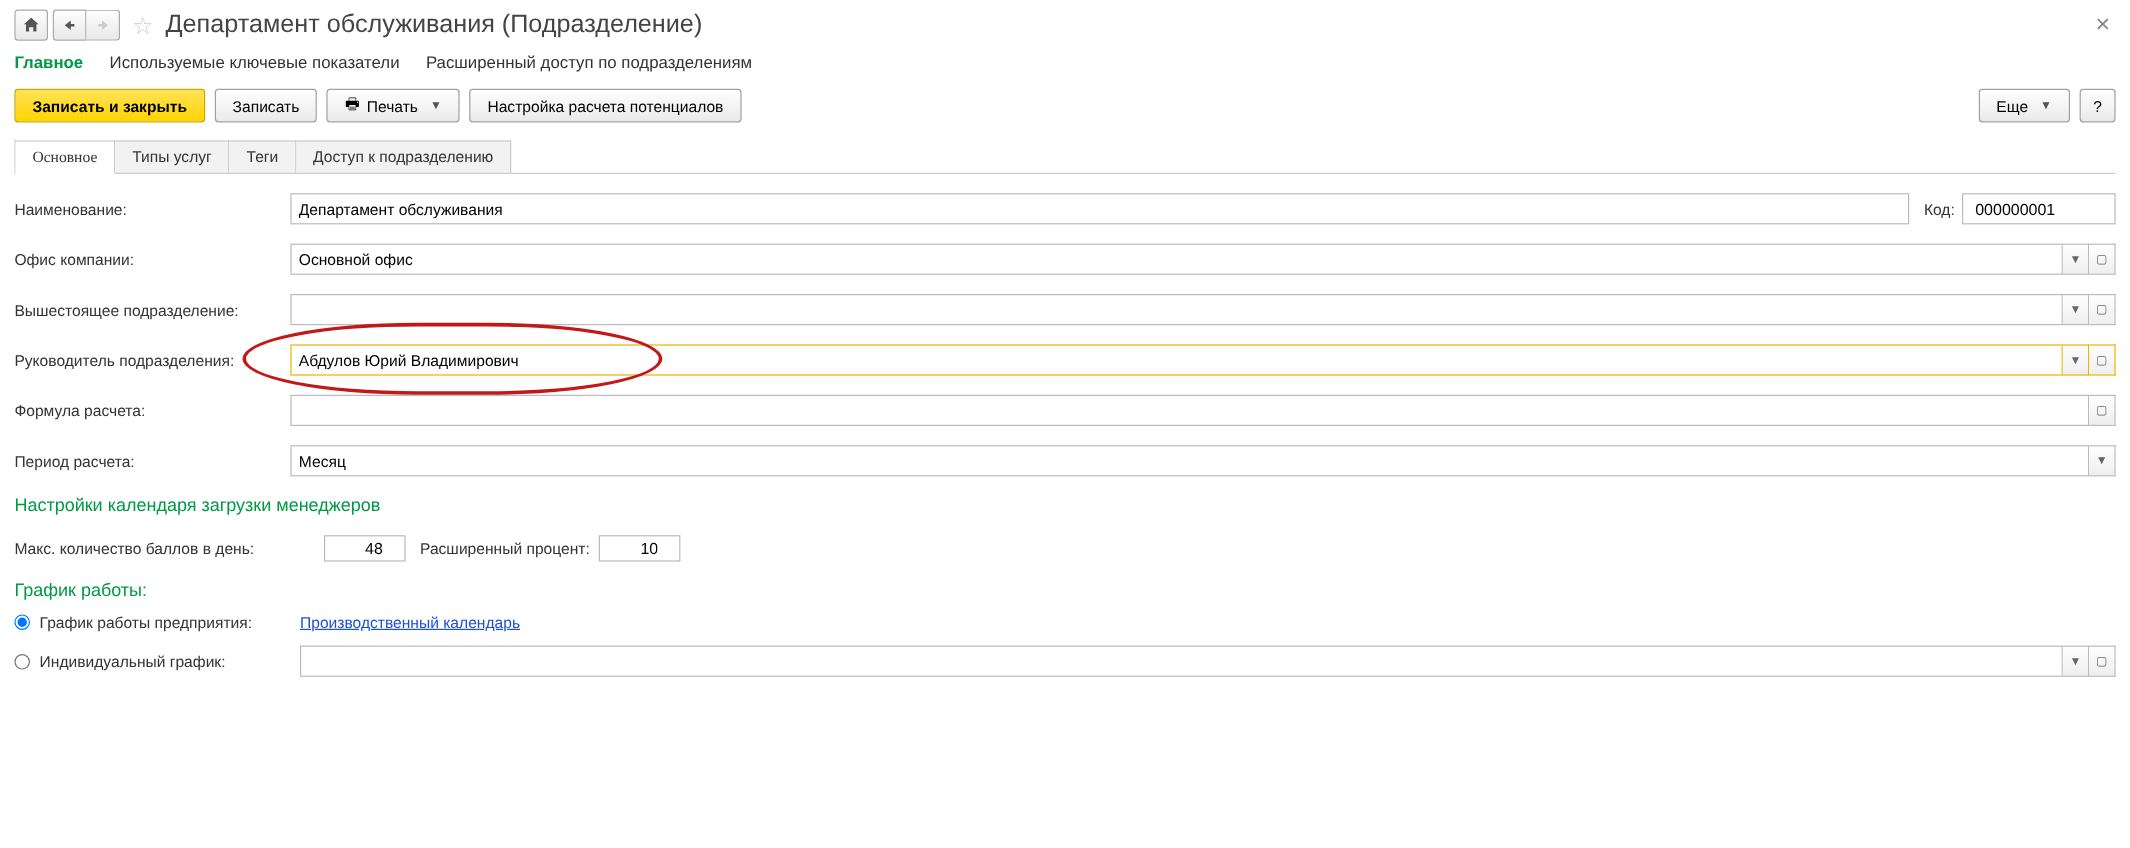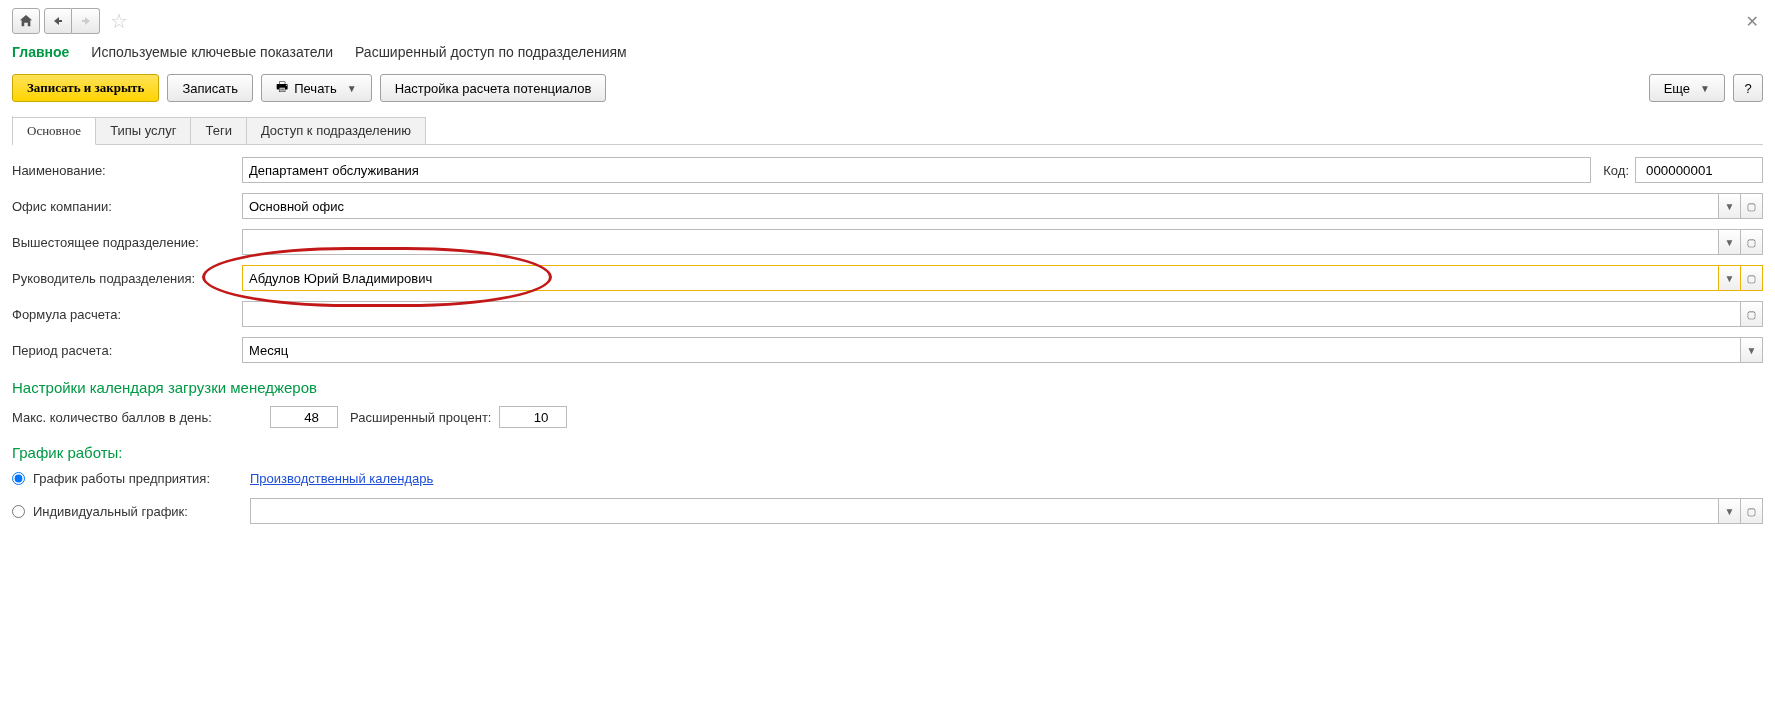--- a/index.html
+++ b/index.html
@@ -13,32 +13,32 @@
   .star { color: #ccc; font-size: 20px; margin: 0 6px; cursor: pointer; }
   .page-title { font-size: 21px; color: #444; }
   .close-x { margin-left: auto; color: #888; font-size: 16px; cursor: pointer; padding: 0 4px;}
   
   .menu-row { display: flex; gap: 22px; margin-bottom: 14px; font-size: 14px;}
   .menu-item { color: #333; cursor: pointer; }
   .menu-item.active { color: #009944; font-weight: bold;}
   
   .toolbar-row { display: flex; gap: 8px; align-items: center; margin-bottom: 14px; }
   .btn { height: 28px; padding: 0 14px; border: 1px solid #a0a0a0; border-radius: 3px; background: linear-gradient(#fefefe,#eaeaea); cursor: pointer; font-size: 13px; display: inline-flex; align-items: center; gap:6px;}
-  .btn.yellow { background: linear-gradient(#ffe259,#ffd400); font-weight: bold; border-color:#c9a800;font-family:Liberation Serif, serif;}
+  .btn.yellow { background: linear-gradient(#ffe259,#ffd400); font-weight: bold; border-color:#c9a800;}
   .btn .chev { font-size: 10px; color: #555; margin-left: 4px;}
   .printer-icon::before { content:"🖶"; font-size:13px; }
   .more-btn { margin-left: auto; }
   .help-btn { width: 30px; justify-content:center; padding:0;}
   
   .tabs-row { display: flex; border-bottom: 1px solid #ccc; margin-bottom: 12px; border-left: 1px solid #ccc;}
   .tab { padding: 5px 14px; border: 1px solid #ccc; border-left:none; background: #f2f2f2; cursor: pointer; font-size: 13px; position:relative; top:1px;}
   .tab.active { background: #fff; border-bottom: 1px solid #fff; font-family: Liberation Serif, serif;}
   
   .form-area { margin-bottom: 20px; }
-  .form-row { display: flex; align-items: center; margin-bottom: 10px; }
+  .form-row { display: flex; align-items: center; margin-bottom: 10px; margin-top: 16px; }
   .form-label { width: 230px; color: #333; font-size: 13px;}
   .text-input { flex: 1; height: 26px; border: 1px solid #bbb; padding: 0 6px; font-size: 13px; background:#fff;}
   .code-label { margin-left: 12px; margin-right: 6px;}
   .code-input { width: 128px; height:26px; border:1px solid #bbb; padding:0 10px; text-align:left;}
   
   .ref-group { flex:1; display:flex; }
   .ref-input { flex:1; height:26px; border:1px solid #bbb; padding:0 6px; font-size:13px; background:#fff;}
   .ref-btn { width:22px; height:26px; border:1px solid #bbb; border-left:none; background:linear-gradient(#fff,#eee); display:flex; align-items:center; justify-content:center; cursor:pointer; font-size:10px; color:#666;}
   
   .highlighted .ref-input, .highlighted .ref-btn { border-color:#eab308;}
@@ -73,20 +73,21 @@
           <path fill="#555" d="M7 2L2 6l5 4V7h3V5H7z"></path>
         </svg>
     </div>
     <div class="nav-btn" style="color:#ccc;">
       <svg width="12" height="12" viewBox="0 0 12 12">
           <path fill="#ccc" d="M5 2l5 4-5 4V7H2V5h3z"></path>
         </svg>
     </div>
   </div>
   <span class="star">☆</span>
+  <span class="page-title">Департамент обслуживания (Подразделение)</span>
   <span class="close-x">✕</span>
 </div>
 
 <div class="menu-row">
   <span class="menu-item active">Главное</span>
   <span class="menu-item">Используемые ключевые показатели</span>
   <span class="menu-item">Расширенный доступ по подразделениям</span>
 </div>
 
 <div class="toolbar-row">

